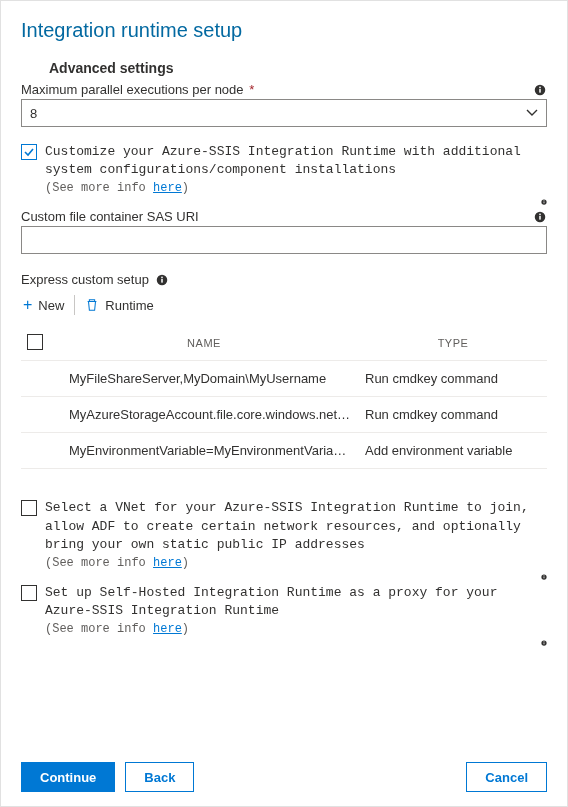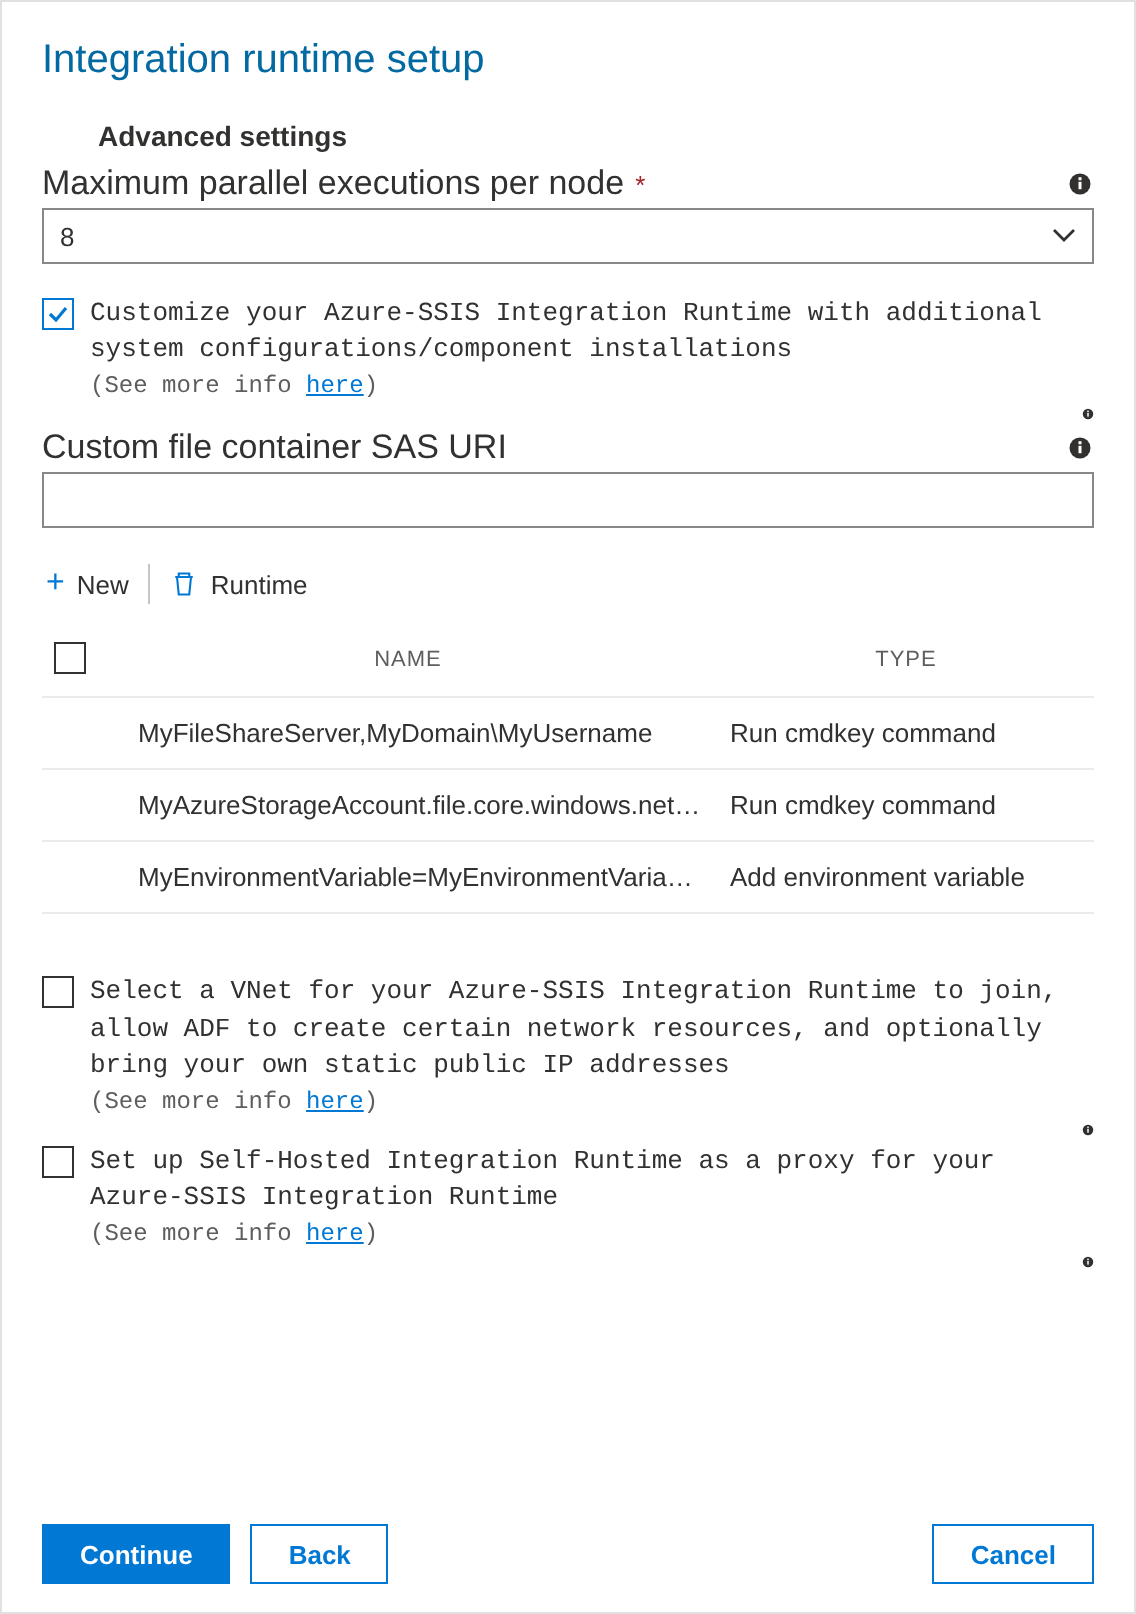--- a/index.html
+++ b/index.html
@@ -28,21 +28,21 @@
     margin-bottom: 6px;
     margin-left: 28px;
   }
   .field-row {
     display: flex;
     align-items: center;
     justify-content: space-between;
     margin-bottom: 2px;
   }
   .field-label {
-    font-size: 17px;
+    font-size: 13px;
     color: #323130;
   }
   .req { color: #a4262c; margin-left: 2px; }
   .info-icon {
     width: 14px; height: 14px;
     display: inline-flex; align-items:center; justify-content:center;
   }
   .select-wrap {
     border: 1px solid #8a8886;
     height: 28px;
@@ -218,20 +218,30 @@
     <span class="info-icon">
       <svg viewBox="0 0 16 16" width="12" height="12">
           <circle cx="8" cy="8" r="7" fill="#323130"></circle>
           <rect x="7" y="6.5" width="2" height="5" fill="#fff"></rect>
           <rect x="7" y="3.5" width="2" height="2" fill="#fff"></rect>
         </svg>
     </span>
   </div>
   <input class="input-text" type="text" value="" style="">
 
+  <div class="section-title">
+    <span>Express custom setup</span>
+    <span class="info-icon">
+      <svg viewBox="0 0 16 16" width="12" height="12">
+          <circle cx="8" cy="8" r="7" fill="#323130"></circle>
+          <rect x="7" y="6.5" width="2" height="5" fill="#fff"></rect>
+          <rect x="7" y="3.5" width="2" height="2" fill="#fff"></rect>
+        </svg>
+    </span>
+  </div>
 
   <div class="toolbar">
     <div class="toolbar-btn">
       <span class="plus">+</span>
       <span>New</span>
     </div>
     <div class="divider"></div>
     <div class="toolbar-btn">
       <svg width="14" height="14" viewBox="0 0 16 16">
           <path d="M3 4h10M5 4V2h6v2M4 4l1 10h6l1-10" stroke="#0078d4" stroke-width="1.2" fill="none"></path>

